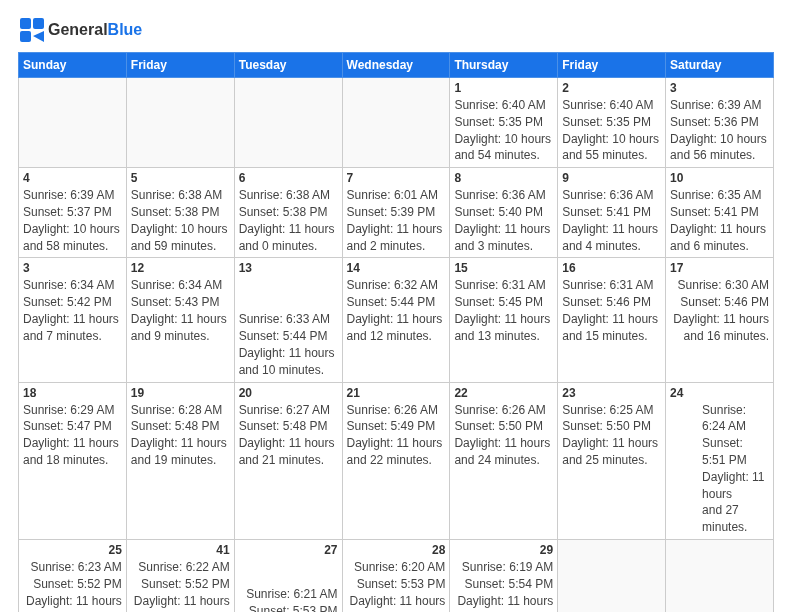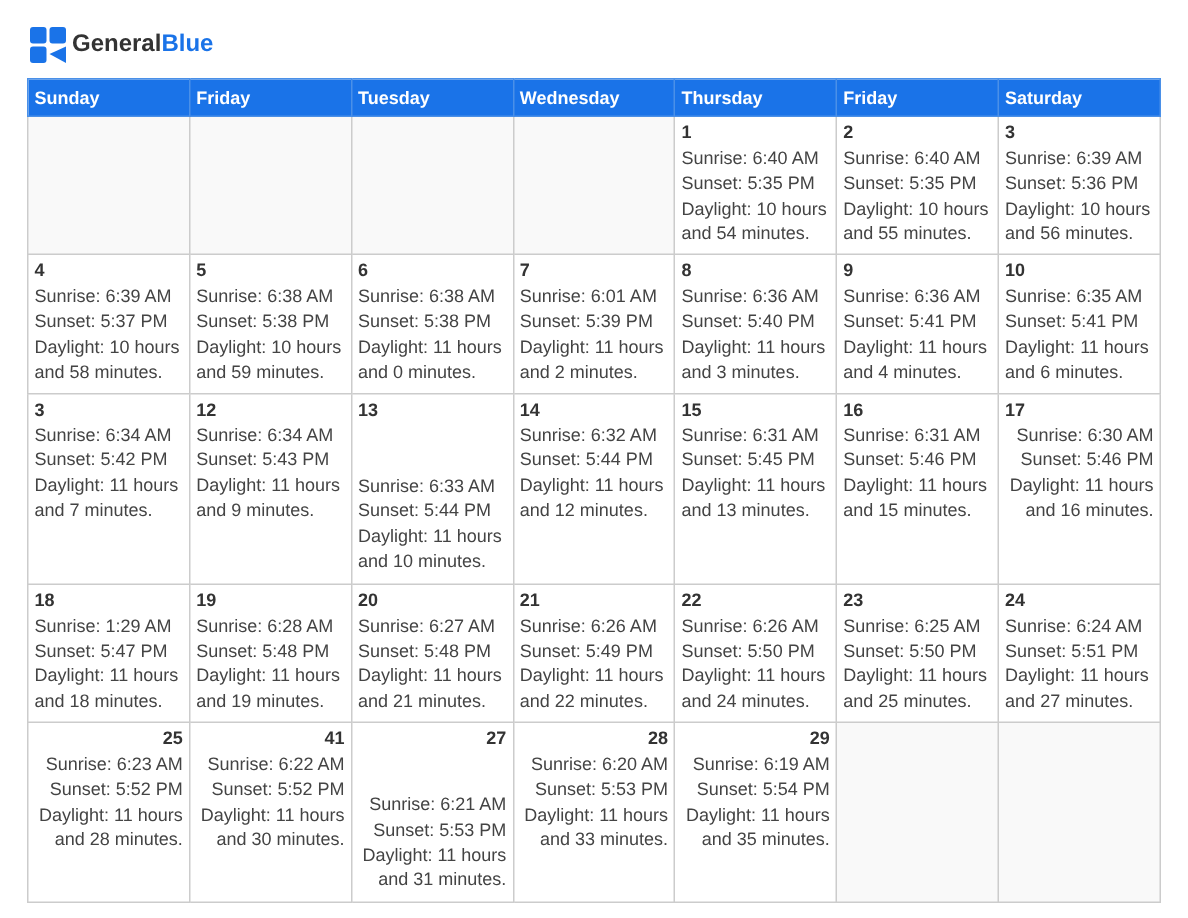--- a/index.html
+++ b/index.html
@@ -250,21 +250,21 @@
             <div class="day-num">17</div>
             <div class="day-info" style="white-space: pre-line; text-align: right;">Sunrise: 6:30 AM
 Sunset: 5:46 PM
 Daylight: 11 hours
 and 16 minutes.</div>
           </td>
         </tr>
         <tr>
           <td>
             <div class="day-num">18</div>
-            <div class="day-info" style="white-space: pre-line;">Sunrise: 1:29 AM
+            <div class="day-info" style="white-space: pre-line;">Sunrise: 6:29 AM
 Sunset: 5:47 PM
 Daylight: 11 hours
 and 18 minutes.</div>
           </td>
           <td>
             <div class="day-num">19</div>
             <div class="day-info" style="white-space: pre-line;">Sunrise: 6:28 AM
 Sunset: 5:48 PM
 Daylight: 11 hours
 and 19 minutes.</div>
@@ -292,21 +292,21 @@
           </td>
           <td>
             <div class="day-num">23</div>
             <div class="day-info" style="white-space: pre-line;">Sunrise: 6:25 AM
 Sunset: 5:50 PM
 Daylight: 11 hours
 and 25 minutes.</div>
           </td>
           <td>
             <div class="day-num">24</div>
-            <div class="day-info" style="white-space: pre-line;">Sunrise: 6:24 AM
+            <div class="day-info" style="white-space: pre-line; margin-left: 32px;">Sunrise: 6:24 AM
 Sunset: 5:51 PM
 Daylight: 11 hours
 and 27 minutes.</div>
           </td>
         </tr>
         <tr class="last-row">
           <td>
             <div class="day-num">25</div>
             <div class="day-info" style="white-space: pre-line;">Sunrise: 6:23 AM
 Sunset: 5:52 PM

